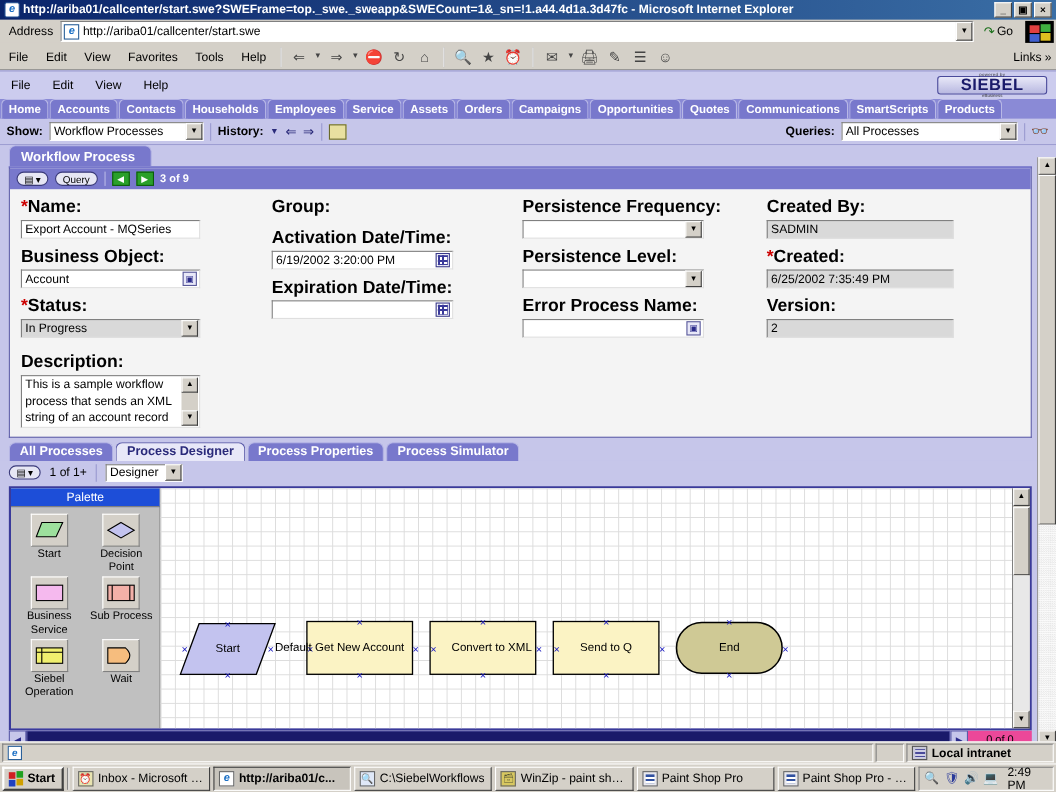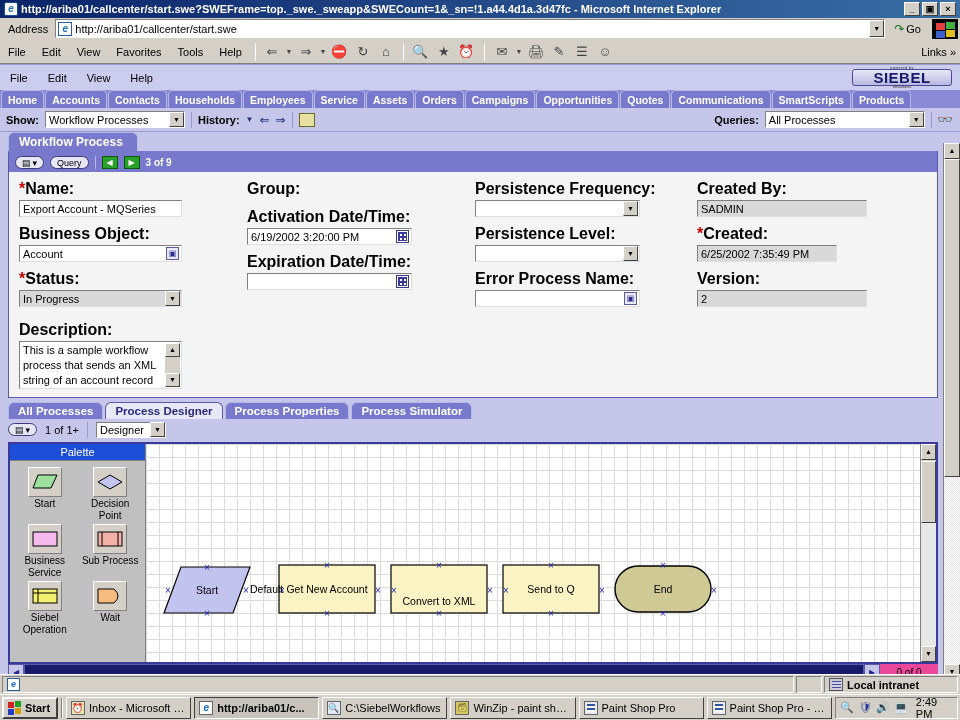--- a/index.html
+++ b/index.html
@@ -576,21 +576,21 @@
 
           <div class="col c4">
             <div class="fld">
               <div class="flabel">Created By:</div>
               <div class="inp ro" style="width:170px">
                 <span class="val">SADMIN</span>
               </div>
             </div>
             <div class="fld">
               <div class="flabel"><span class="req">*</span><span>Created:</span></div>
-              <div class="inp ro" style="width:140px">
+              <div class="inp ro" style="width:170px">
                 <span class="val">6/25/2002 7:35:49 PM</span>
               </div>
             </div>
             <div class="fld">
               <div class="flabel">Version:</div>
               <div class="inp ro" style="width:170px">
                 <span class="val">2</span>
               </div>
             </div>
           </div>
@@ -733,21 +733,21 @@
                 <text x="456" y="150">×</text>
               <text x="517" y="125">×</text>
                 <text x="517" y="173">×</text>
               <text x="568" y="150">×</text>
             </g>
           </svg>
 
           <div class="nlabel" style="left:18px;top:123px;width:86px;height:46px;">Start</div>
           <div class="deflabel" style="left:104px;top:139px;">Default</div>
           <div class="nlabel" style="left:133px;top:121px;width:96px;height:48px;">Get New Account</div>
-          <div class="nlabel" style="left:245px;top:133px;width:96px;height:48px;">Convert to XML</div>
+          <div class="nlabel" style="left:245px;top:121px;width:112px;height:48px;">Convert to XML</div>
           <div class="nlabel" style="left:357px;top:121px;width:96px;height:48px;">Send to Q</div>
           <div class="nlabel" style="left:469px;top:122px;width:96px;height:46px;">End</div>
         </div>
 
         <div class="vscroll">
           <div class="sb-arrow">▲</div>
           <div class="sb-thumb"></div>
           <div class="sb-track"></div>
           <div class="sb-arrow">▼</div>
         </div>

